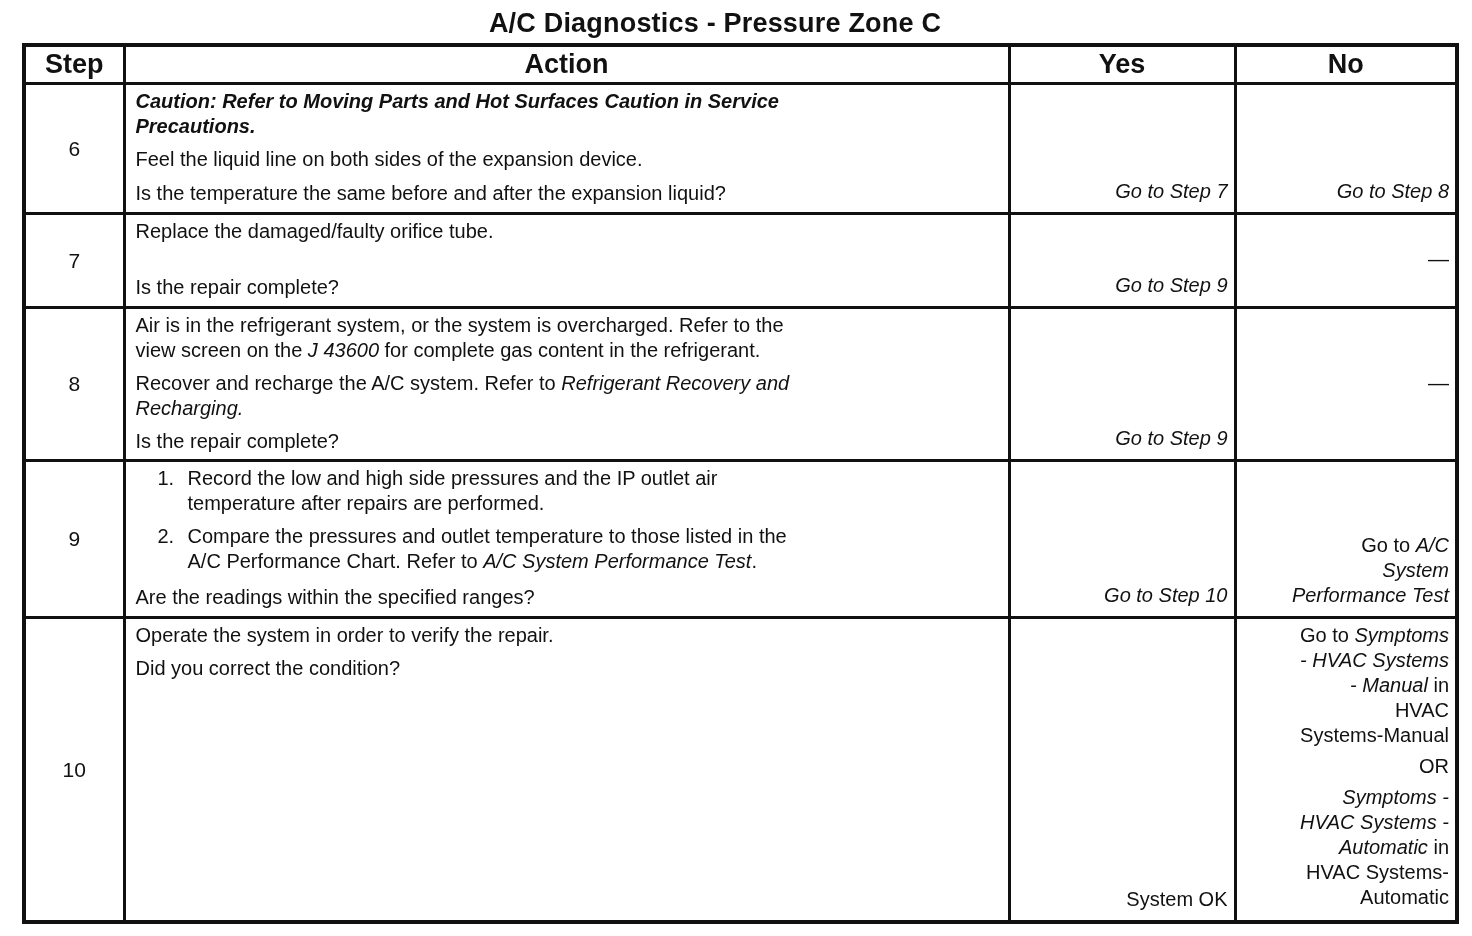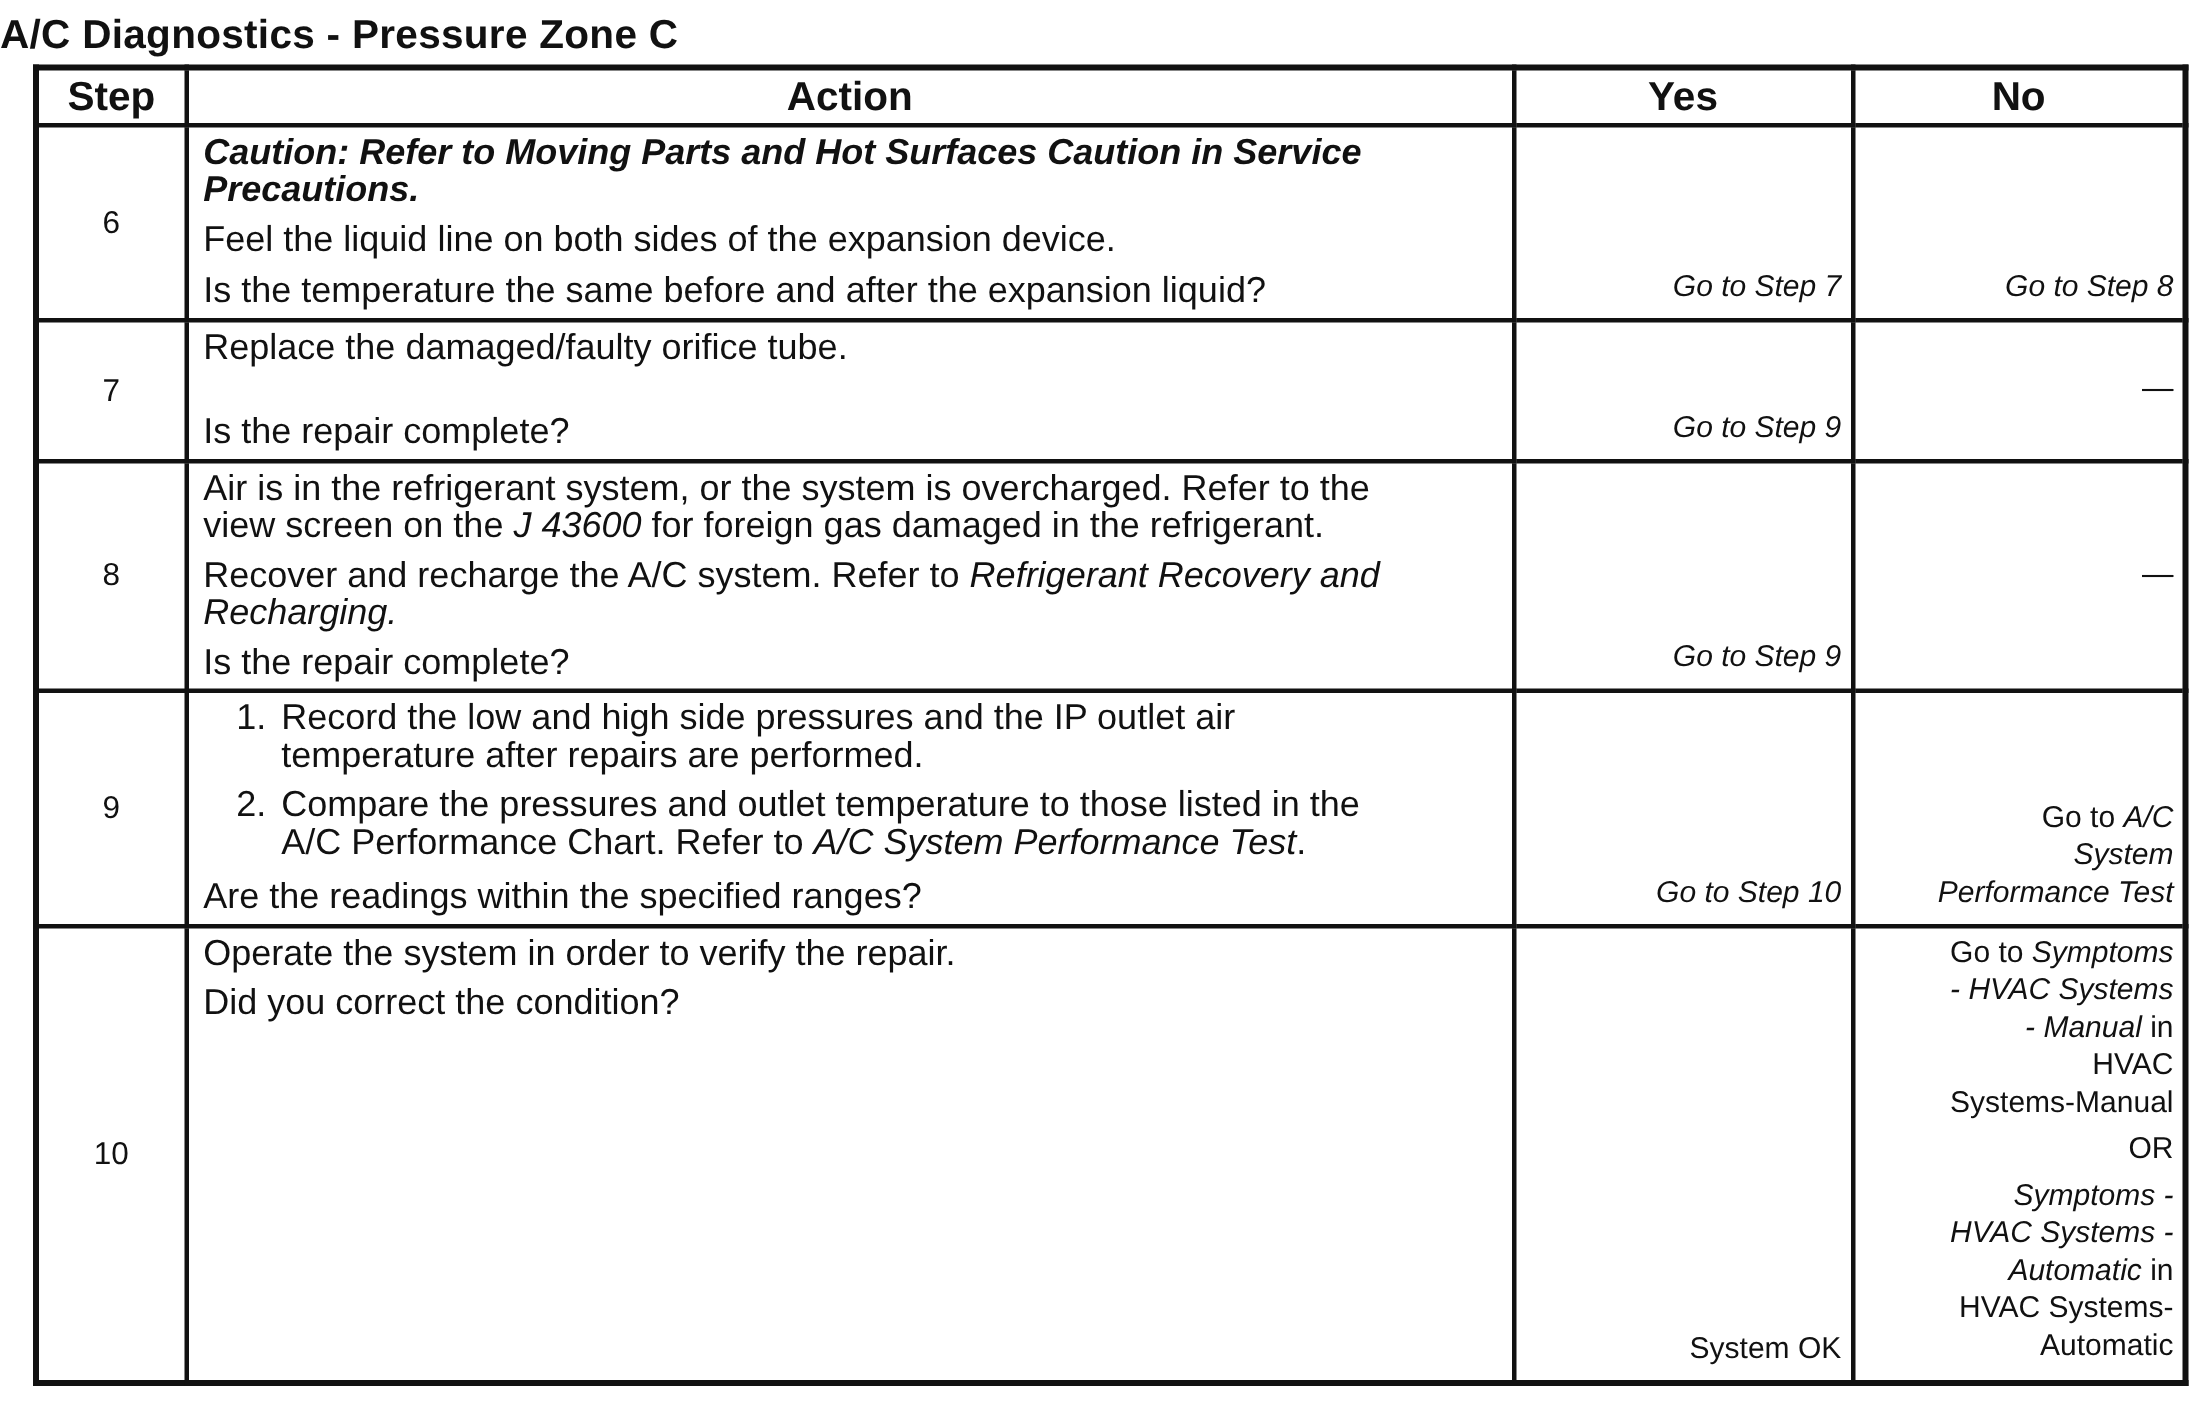--- a/index.html
+++ b/index.html
@@ -1,35 +1,35 @@
 <!DOCTYPE html>
 <html style="--ink: #111111; --paper: #ffffff;"><head>
 <meta charset="utf-8">
 <style>
   :root{ --ink:#111; --paper:#fff; }
   *{ box-sizing:border-box; }
   html,body{ margin:0; padding:0; background:var(--paper); }
   body{ font-family:"Liberation Sans", sans-serif; color:var(--ink); }
   .page{ position:relative; width:1472px; height:936px; background:var(--paper); overflow:hidden; }
   .title{
-    margin:8px 0 4px 0; width:1430px; 
+    margin:8px 0 4px 0; width:1430px; text-align:center;
     font-size:27px; font-weight:bold; letter-spacing:0.2px;
   }
   table.diag{
     margin-left:22px; width:1433px;
     border-collapse:collapse; table-layout:fixed;
     border:4px solid var(--ink);
   }
   col.c-step{ width:100px; } col.c-action{ width:885px; }
   col.c-yes{ width:226px; } col.c-no{ width:222px; }
   th,td{ border:3px solid var(--ink); overflow:hidden; }
   thead tr{ height:35px; }
   th{ font-size:27px; font-weight:bold; text-align:center; padding:2px 4px; }
   td.step-cell{ text-align:center; vertical-align:middle; font-size:21px; }
-  td.action-cell{ vertical-align:top; padding:4px 10px 6px 10px; font-size:24px; }
+  td.action-cell{ vertical-align:top; padding:4px 10px 6px 10px; font-size:20px; }
   .vflex{ display:flex; flex-direction:column; }
   .para{ margin:0 0 8px 0; }
   .para:last-child{ margin-bottom:0; }
   .para.push{ margin-top:auto; }
   .line{ line-height:25px; }
   .it{ font-style:italic; }
   .bit{ font-style:italic; font-weight:bold; }
   .numbered{ display:flex; padding-left:22px; }
   .num{ flex:0 0 30px; }
   .ntext{ flex:1; }
@@ -111,21 +111,21 @@
               <div class="line"><span>—</span></div>
             </div>
           </td>
         </tr>
         <tr style="height: 153px;">
           <td class="step-cell">8</td>
           <td class="action-cell">
             <div class="vflex" style="height: 140px;">
               <div class="para">
                 <div class="line"><span>Air is in the refrigerant system, or the system is overcharged. Refer to the</span></div>
-                <div class="line"><span>view screen on the </span><span class="it">J 43600</span><span> for foreign gas damaged in the refrigerant.</span></div>
+                <div class="line"><span>view screen on the </span><span class="it">J 43600</span><span> for complete gas content in the refrigerant.</span></div>
               </div>
               <div class="para">
                 <div class="line"><span>Recover and recharge the A/C system. Refer to </span><span class="it">Refrigerant Recovery and</span></div>
                 <div class="line"><span class="it">Recharging.</span></div>
               </div>
               <div class="para push">
                 <div class="line"><span>Is the repair complete?</span></div>
               </div>
             </div>
           </td>

